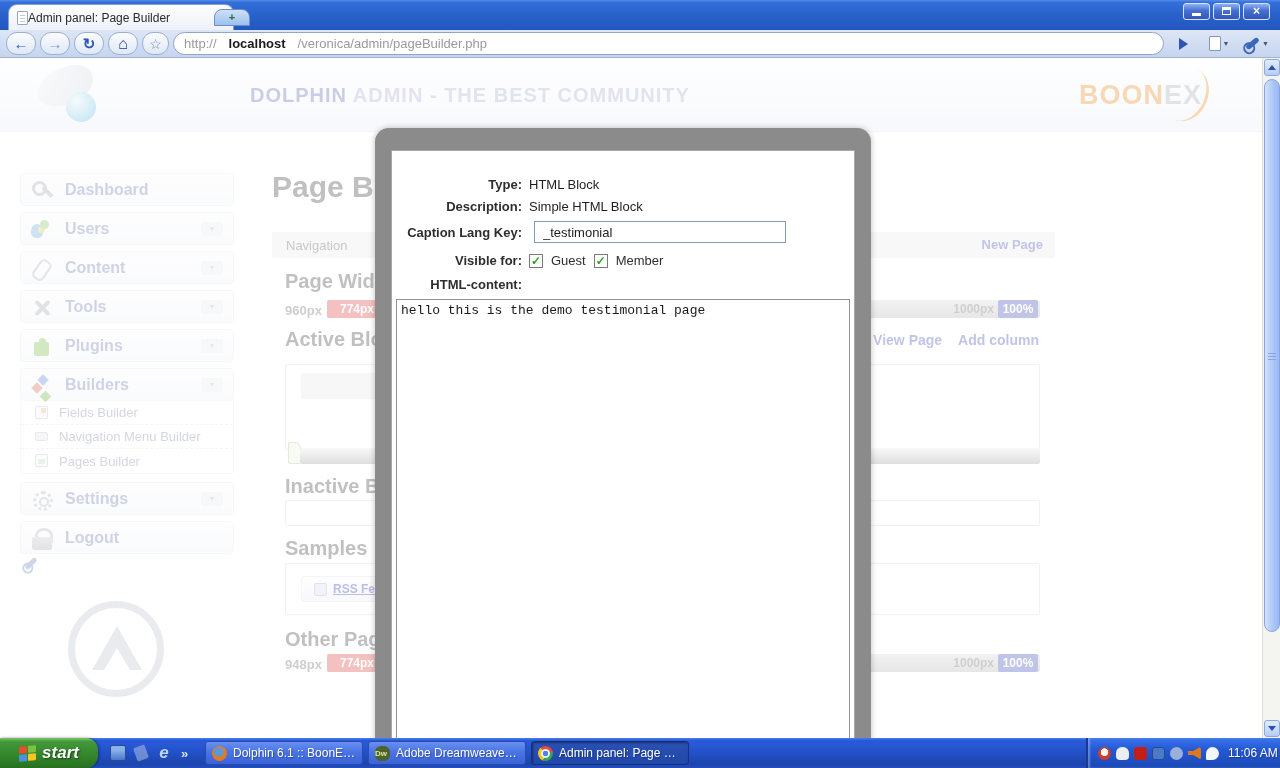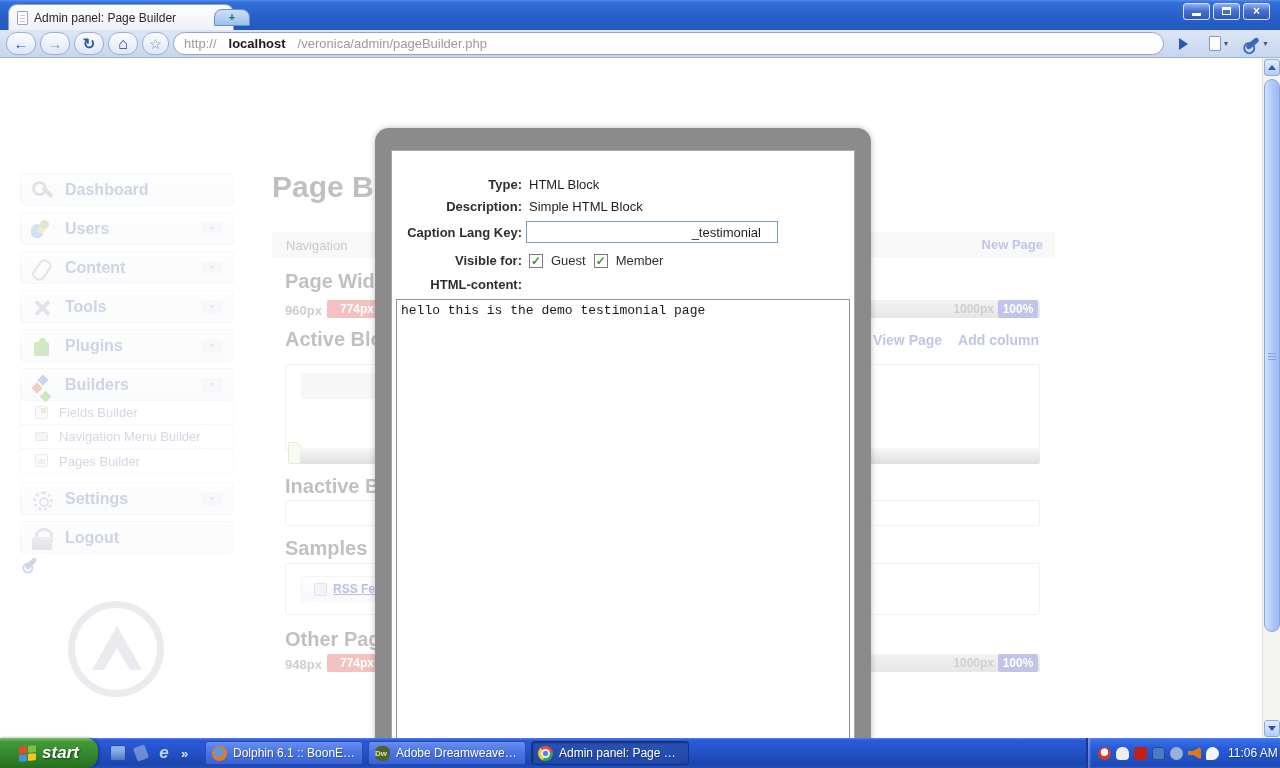--- a/index.html
+++ b/index.html
@@ -5,21 +5,21 @@
   * { margin:0; padding:0; box-sizing:border-box; }
   html,body { width:1280px; height:768px; }
   body { font-family:"Liberation Sans", sans-serif; background:#fff; overflow:hidden; }
   .screen { position:relative; width:1280px; height:768px; overflow:hidden; background:#fff; }
 
   
   .titlebar { position:absolute; left:0; top:0; width:1280px; height:30px;
     background:linear-gradient(180deg,#5a8ae8 0%,#3270da 8%,#2a62cc 45%,#2257be 100%); }
   .tab { position:absolute; left:8px; top:4px; width:226px; height:26px;
     background:linear-gradient(180deg,#fdfdfe,#edf1f9); border:1px solid #8ba0c8; border-bottom:none;
-    border-radius:9px 9px 0 0; display:flex; align-items:center; padding:0 8px; gap:6px; }
+    border-radius:9px 9px 0 0; display:flex; align-items:center; padding:0 8px; }
   .favicon-page { width:11px; height:14px; background:#fff; border:1px solid #9aa4b8; border-radius:1px; position:relative; flex:0 0 auto; }
   .favicon-page::after { content:''; position:absolute; left:2px; top:3px; right:2px; height:1px; background:#c0c8d4; box-shadow:0 3px 0 #c0c8d4, 0 6px 0 #c0c8d4; }
   .tab-title { font-size:12px; color:#2a2a2a; white-space:nowrap; overflow:hidden; flex:1; }
   .tab-close { font-size:12px; color:#8a94a8; cursor:default; flex:0 0 auto; }
   .newtab-btn { position:absolute; left:214px; top:9px; width:36px; height:17px;
     background:linear-gradient(180deg,#cfe0f8,#9cc0ee); border:1px solid #6a90cc; border-radius:8px 8px 0 0;
     color:#2f6e3a; font-size:11px; font-weight:bold; text-align:center; line-height:15px; }
   .winctl { position:absolute; top:3px; height:17px; width:27px; border-radius:3px;
     background:linear-gradient(180deg,#8fb2f2,#466fd0 45%,#2f58ba); border:1px solid #d8e4fb;
     color:#fff; text-align:center; line-height:14px; font-size:12px; font-weight:bold; }
@@ -158,22 +158,22 @@
     box-shadow:0 -3px 0 #88a4e4, 0 3px 0 #88a4e4; }
 
   
   .modal { position:absolute; left:375px; top:128px; width:496px; height:640px;
     background:#8b8b8b; border-radius:14px 14px 0 0; box-shadow:0 0 6px rgba(0,0,0,0.25); }
   .modal-inner { position:absolute; left:16px; top:22px; width:464px; bottom:0; background:#fff; border:1px solid #a8a8a8; }
   .drow { position:absolute; left:0; width:100%; display:flex; align-items:center; }
   .r-type { top:26px; } .r-desc { top:48px; } .r-cap { top:70px; } .r-vis { top:102px; } .r-html { top:126px; }
   .dlabel { width:130px; text-align:right; font-size:13px; font-weight:bold; color:#2e2e2e; flex:0 0 auto; }
   .dvalue { margin-left:7px; font-size:13px; color:#1e1e1e; }
-  .dinput { margin-left:4px; width:252px; height:22px; border:1px solid #7f9db9; font-size:13px; padding:2px 16px;
-    font-family:"Liberation Sans",sans-serif; color:#1e1e1e;text-align:right; }
+  .dinput { margin-left:12px; width:252px; height:22px; border:1px solid #7f9db9; font-size:13px; padding:2px 8px;
+    font-family:"Liberation Sans",sans-serif; color:#1e1e1e; }
   .cb-group { margin-left:7px; display:flex; align-items:center; gap:8px; }
   .cb { width:14px; height:14px; border:1px solid #7a7a7a; background:#fff; display:inline-flex; align-items:center; justify-content:center;
     font-size:12px; font-weight:bold; color:#2f9e1e; line-height:12px; }
   .cb-label { font-size:13px; color:#2e2e2e; }
   .dtextarea { position:absolute; left:4px; top:148px; width:454px; bottom:4px; border:1px solid #929292;
     font-family:"Liberation Mono","DejaVu Sans Mono",monospace; font-size:13px; color:#1a1a1a; padding:3px 4px; resize:none; }
 
   
   .taskbar { position:absolute; left:0; bottom:0; width:1280px; height:30px;
     background:linear-gradient(180deg,#4a80f0 0%,#2a5ad8 8%,#2454cc 40%,#1c44ac 88%,#2350c0 100%); }
@@ -253,20 +253,28 @@
     </div>
     <div class="menu-btn">
       <span class="wrench-ico"></span>
       <span class="dd">▼</span>
     </div>
   </div>
 
   <div class="viewport">
     <div class="dim">
 
+      <div class="site-header">
+        <div class="dolphin-logo">
+          <span class="dolphin-body"></span>
+          <span class="dolphin-globe"></span>
+        </div>
+        <div class="brand"><span class="brand-bold">DOLPHIN</span><span class="brand-rest"> ADMIN - THE BEST COMMUNITY</span></div>
+        <div class="boonex"><span class="bx-orange">BOON</span><span class="bx-gray">EX</span><span class="bx-swoosh"></span></div>
+      </div>
 
       <div class="sidebar">
         <div class="side-item">
           <span class="side-ico ic-key"></span>
           <span class="side-label">Dashboard</span>
         </div>
         <div class="side-item">
           <span class="side-ico ic-users"></span>
           <span class="side-label">Users</span>
           <span class="side-arrow">▼</span>

